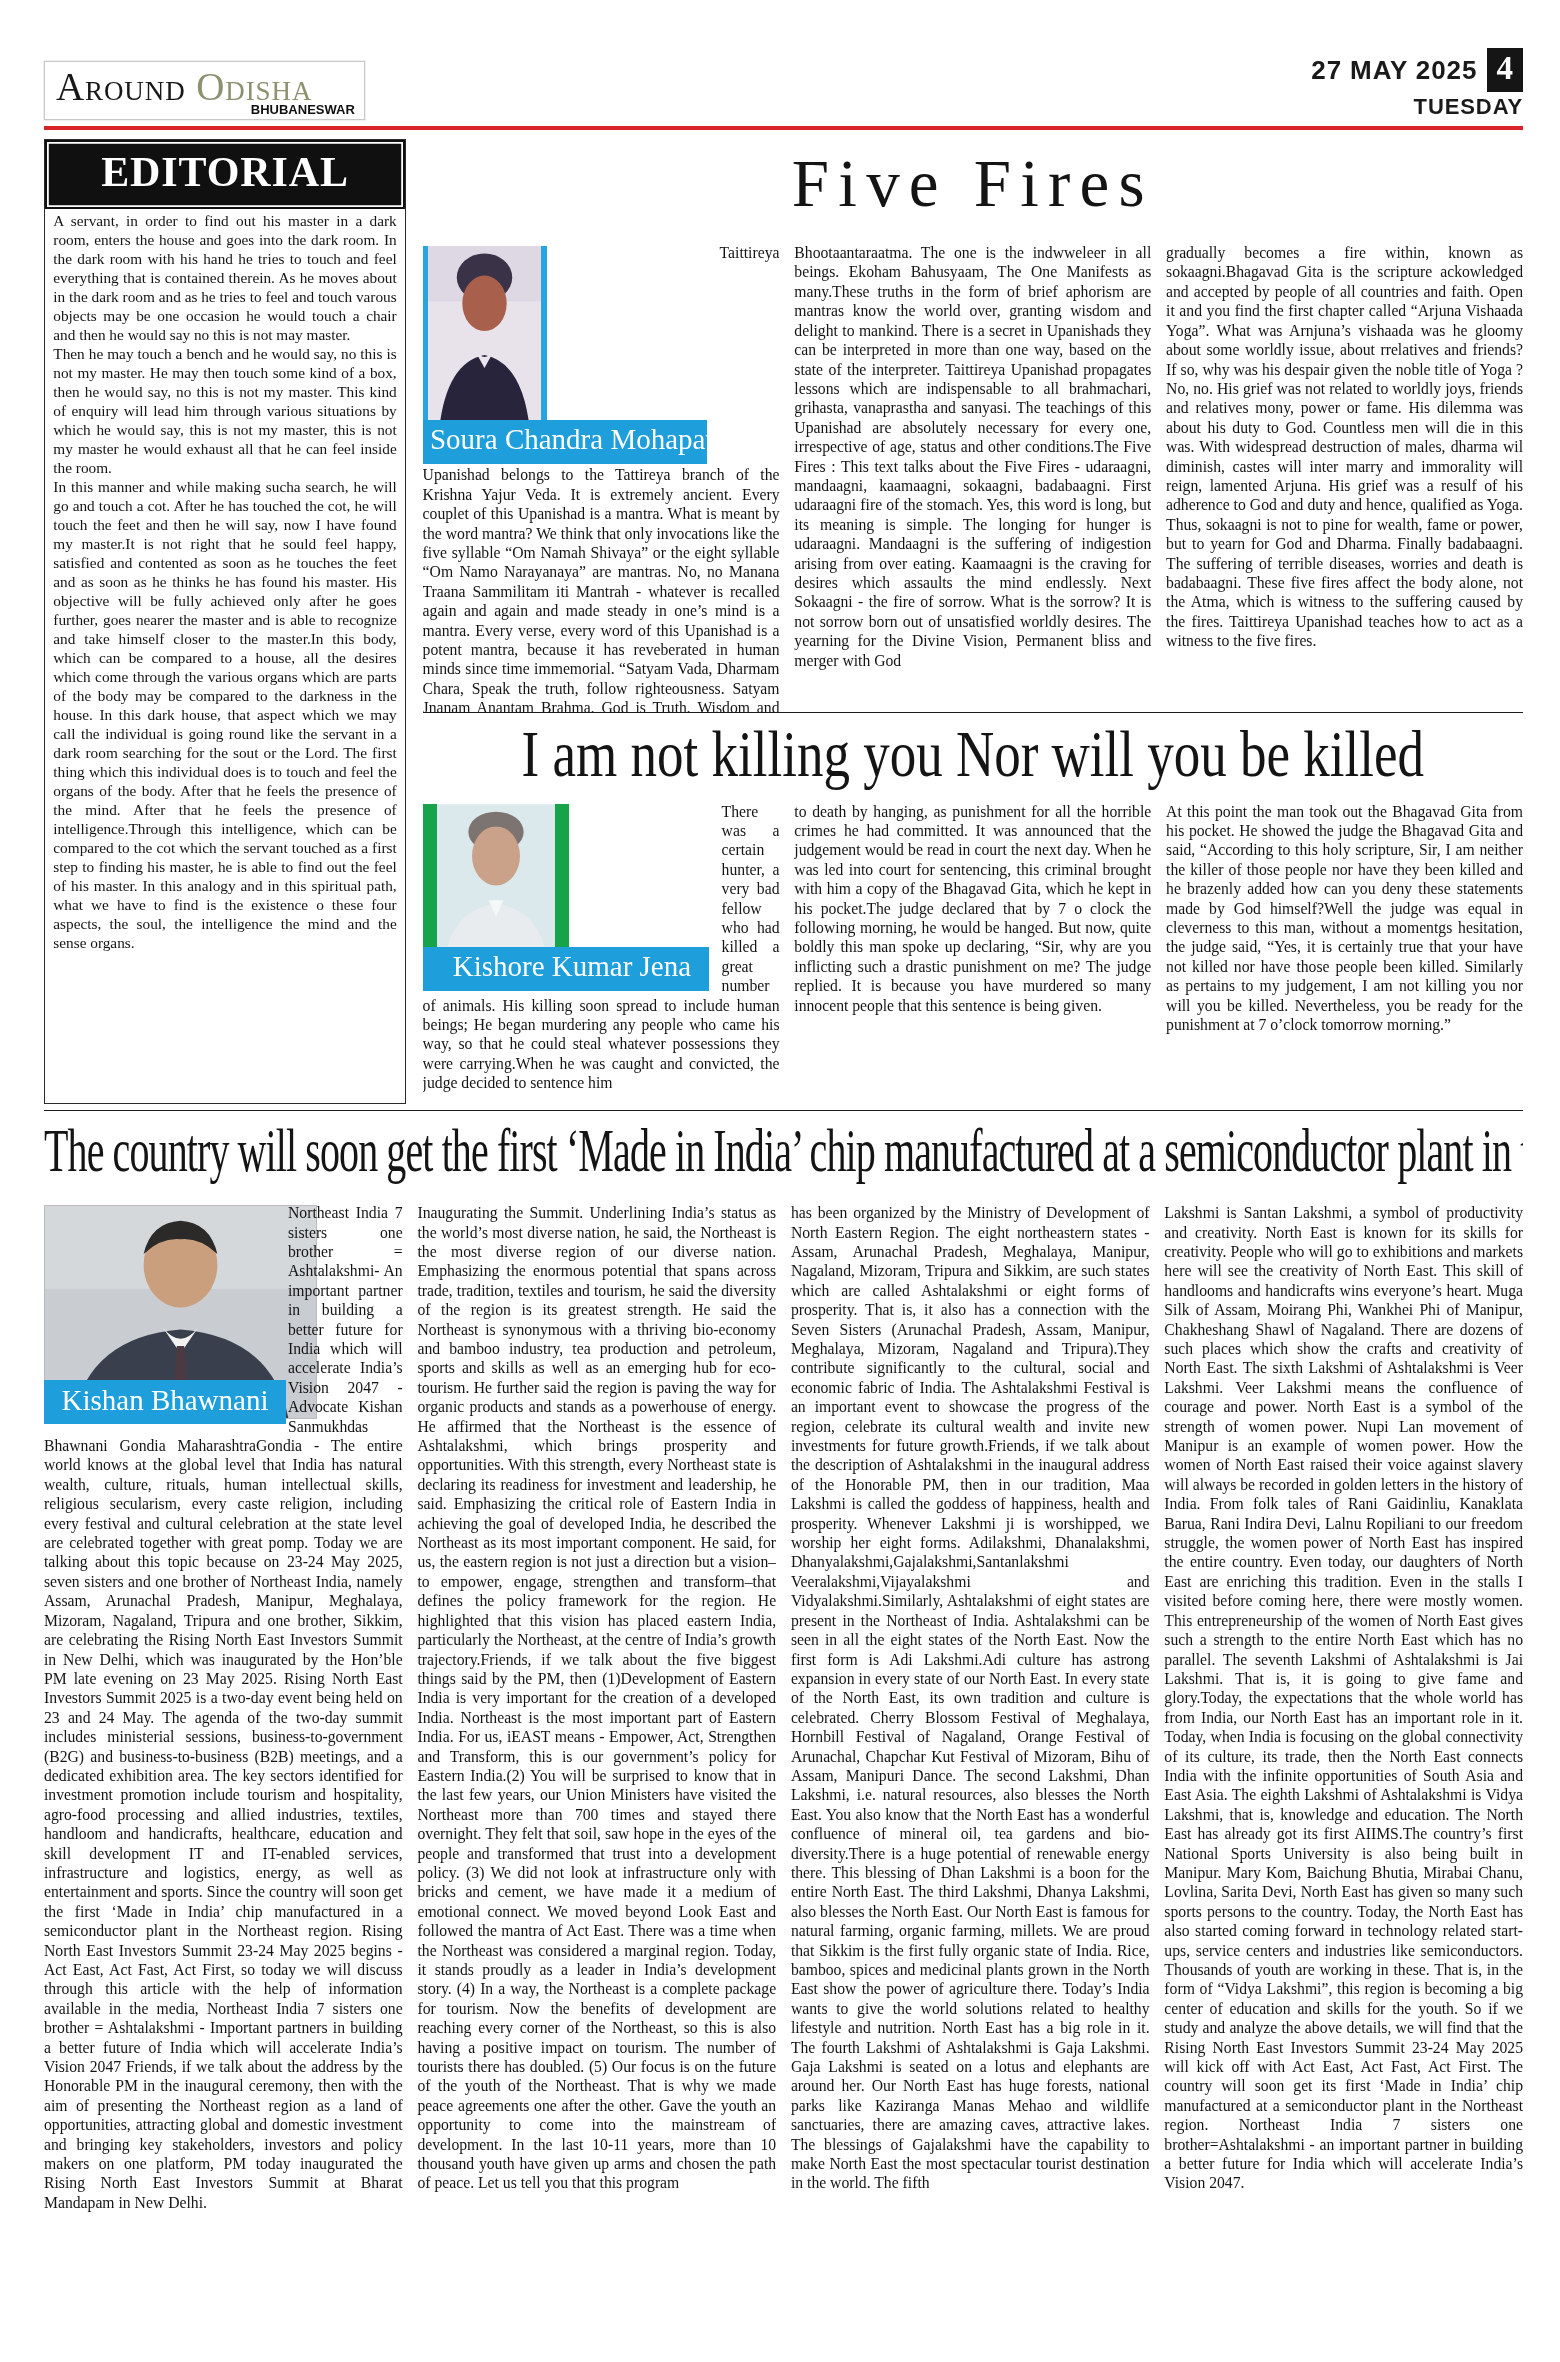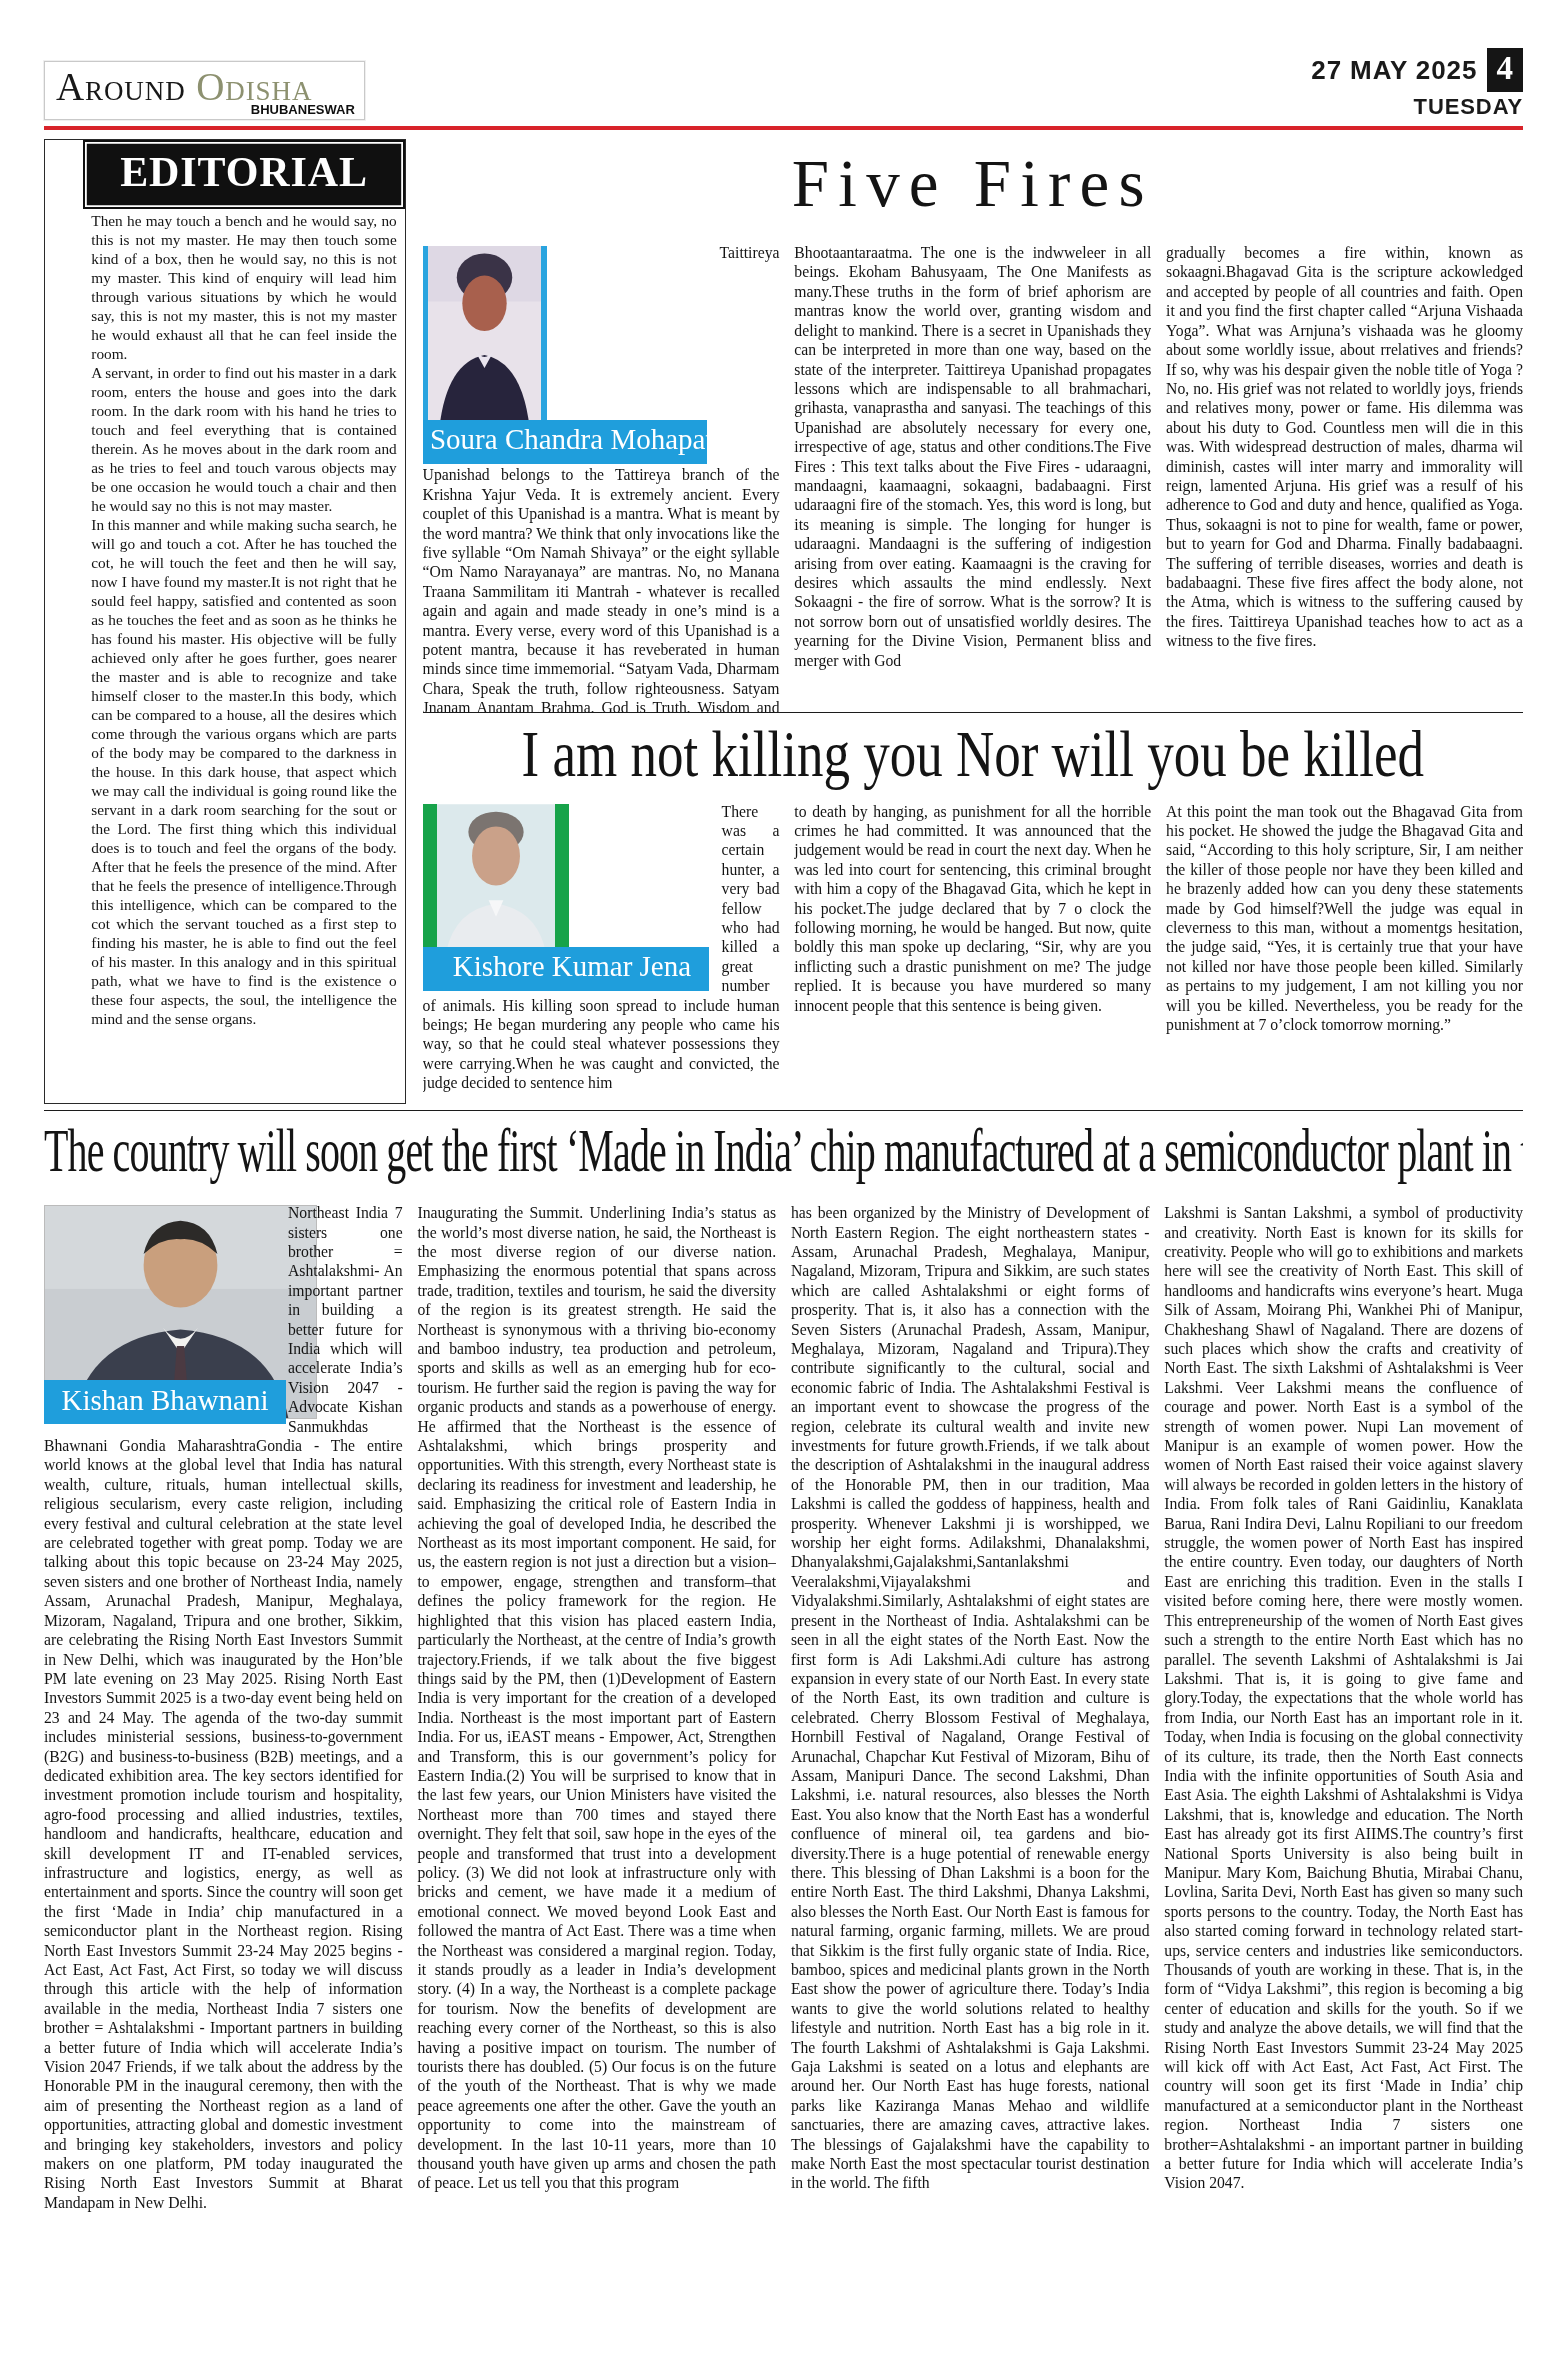--- a/index.html
+++ b/index.html
@@ -25,21 +25,21 @@
 
   
   .jtext { text-align:justify; font-size:15.7px; line-height:19.4px; }
   .cols { display:flex; gap:14.8px; overflow:hidden; }
   .col { flex:1; overflow:hidden; }
   .black-rule { border:none; border-top:1.8px solid #1c1c1c; }
 
   
   .top-grid { display:flex; gap:16.6px; margin-top:9.2px; height:965px; }
   .editorial-col { width:362px; flex:none; }
-  .ed-box { border:1.8px solid #2a2a2a; height:100%; overflow:hidden;padding-left:38px; }
+  .ed-box { border:1.8px solid #2a2a2a; height:100%; overflow:hidden; }
   .ed-label { background:#101010; text-align:center; padding:5.5px 3.7px 11px; border:2.8px solid #101010; box-shadow:inset 0 0 0 1.8px #fff; }
   .ed-label span { color:#fff; font-size:42px; font-weight:bold; letter-spacing:0.9px; }
   .ed-title { font-size:35px; font-weight:normal; line-height:41px; padding:1.8px 7.4px 1.8px 7.4px; }
   .ed-body { padding:1.8px 8.3px 7.4px; }
   .ed-body p { text-align:justify; font-size:15.3px; line-height:19px; }
 
   .right-stack { flex:1; display:flex; flex-direction:column; overflow:hidden; }
   .ff-head { font-weight:normal; text-align:center; font-size:67px; line-height:89px; letter-spacing:9.2px; margin:0 0 14.8px; }
   .fivefires .cols { height:469px; }
 
@@ -89,22 +89,22 @@
   <div class="red-rule"></div>
 
   <div class="top-grid">
 
     <aside class="editorial-col">
       <div class="ed-box">
         <div class="ed-label">
           <span>EDITORIAL</span>
         </div>
         <div class="ed-body">
+          <p>A servant, in order to find out his master in a dark room, enters the house and goes into the dark room. In the dark room with his hand he tries to touch and feel everything that is contained therein. As he moves about in the dark room and as he tries to feel and touch varous objects may be one occasion he would touch a chair and then he would say no this is not may master.</p>
           <p>Then he may touch a bench and he would say, no this is not my master. He may then touch some kind of a box, then he would say, no this is not my master. This kind of enquiry will lead him through various situations by which he would say, this is not my master, this is not my master he would exhaust all that he can feel inside the room.</p>
-          <p>A servant, in order to find out his master in a dark room, enters the house and goes into the dark room. In the dark room with his hand he tries to touch and feel everything that is contained therein. As he moves about in the dark room and as he tries to feel and touch varous objects may be one occasion he would touch a chair and then he would say no this is not may master.</p>
           <p>In this manner and while making sucha search, he will go and touch a cot. After he has touched the cot, he will touch the feet and then he will say, now I have found my master.It is not right that he sould feel happy, satisfied and contented as soon as he touches the feet and as soon as he thinks he has found his master. His objective will be fully achieved only after he goes further, goes nearer the master and is able to recognize and take himself closer to the master.In this body, which can be compared to a house, all the desires which come through the various organs which are parts of the body may be compared to the darkness in the house. In this dark house, that aspect which we may call the individual is going round like the servant in a dark room searching for the sout or the Lord. The first thing which this individual does is to touch and feel the organs of the body. After that he feels the presence of the mind. After that he feels the presence of intelligence.Through this intelligence, which can be compared to the cot which the servant touched as a first step to finding his master, he is able to find out the feel of his master. In this analogy and in this spiritual path, what we have to find is the existence o these four aspects, the soul, the intelligence the mind and the sense organs.</p>
         </div>
       </div>
     </aside>
 
     <div class="right-stack">
 
       <section class="fivefires">
         <h1 class="ff-head">Five Fires</h1>
         <div class="cols jtext">

